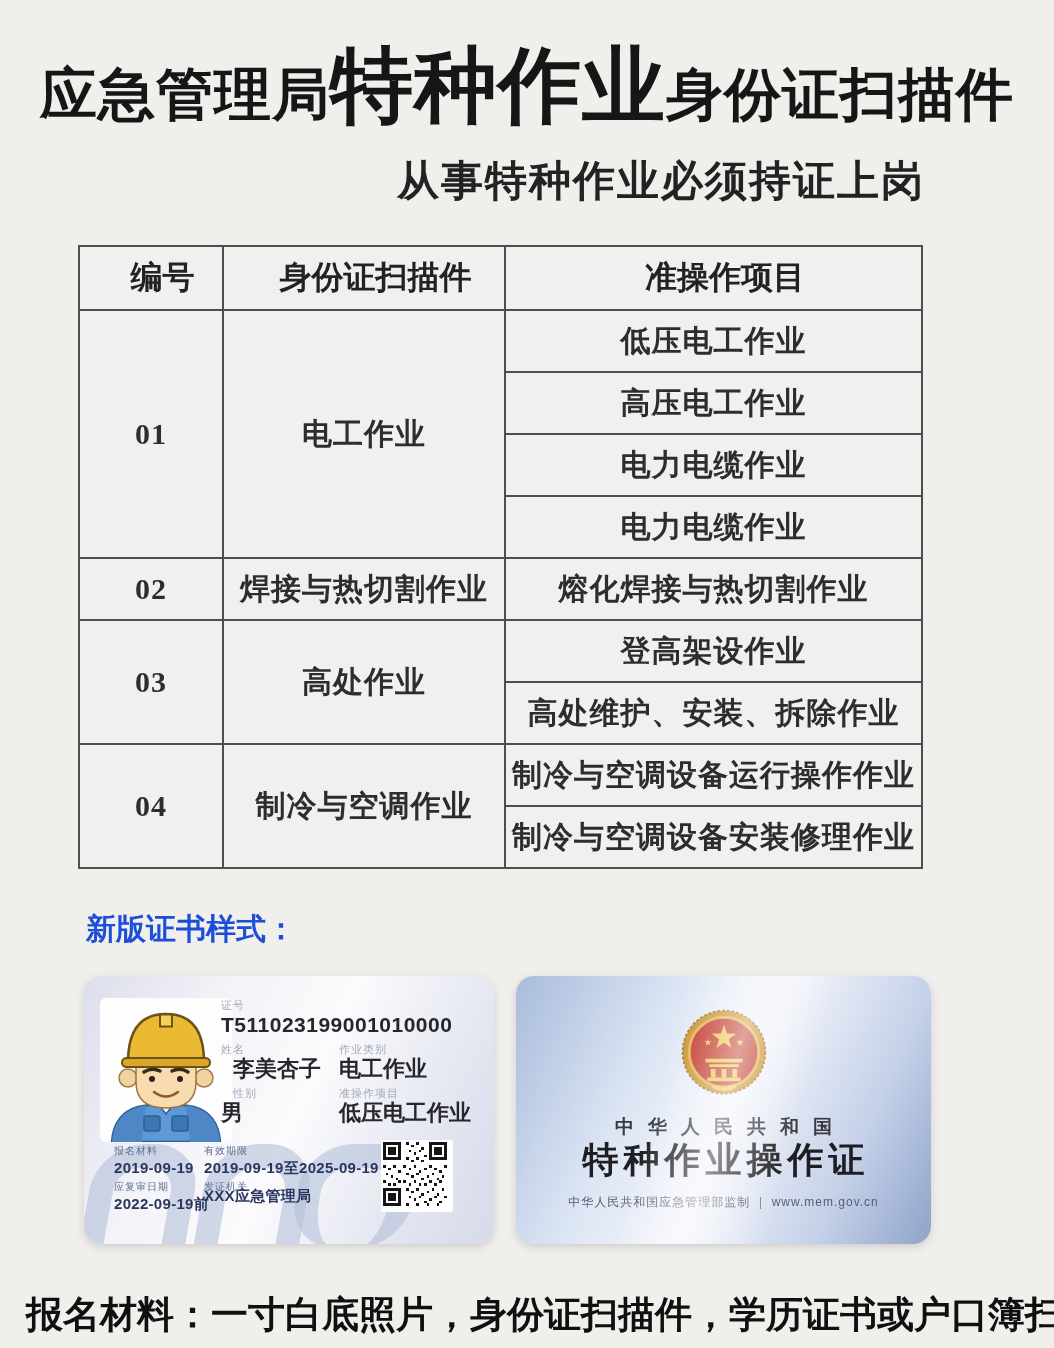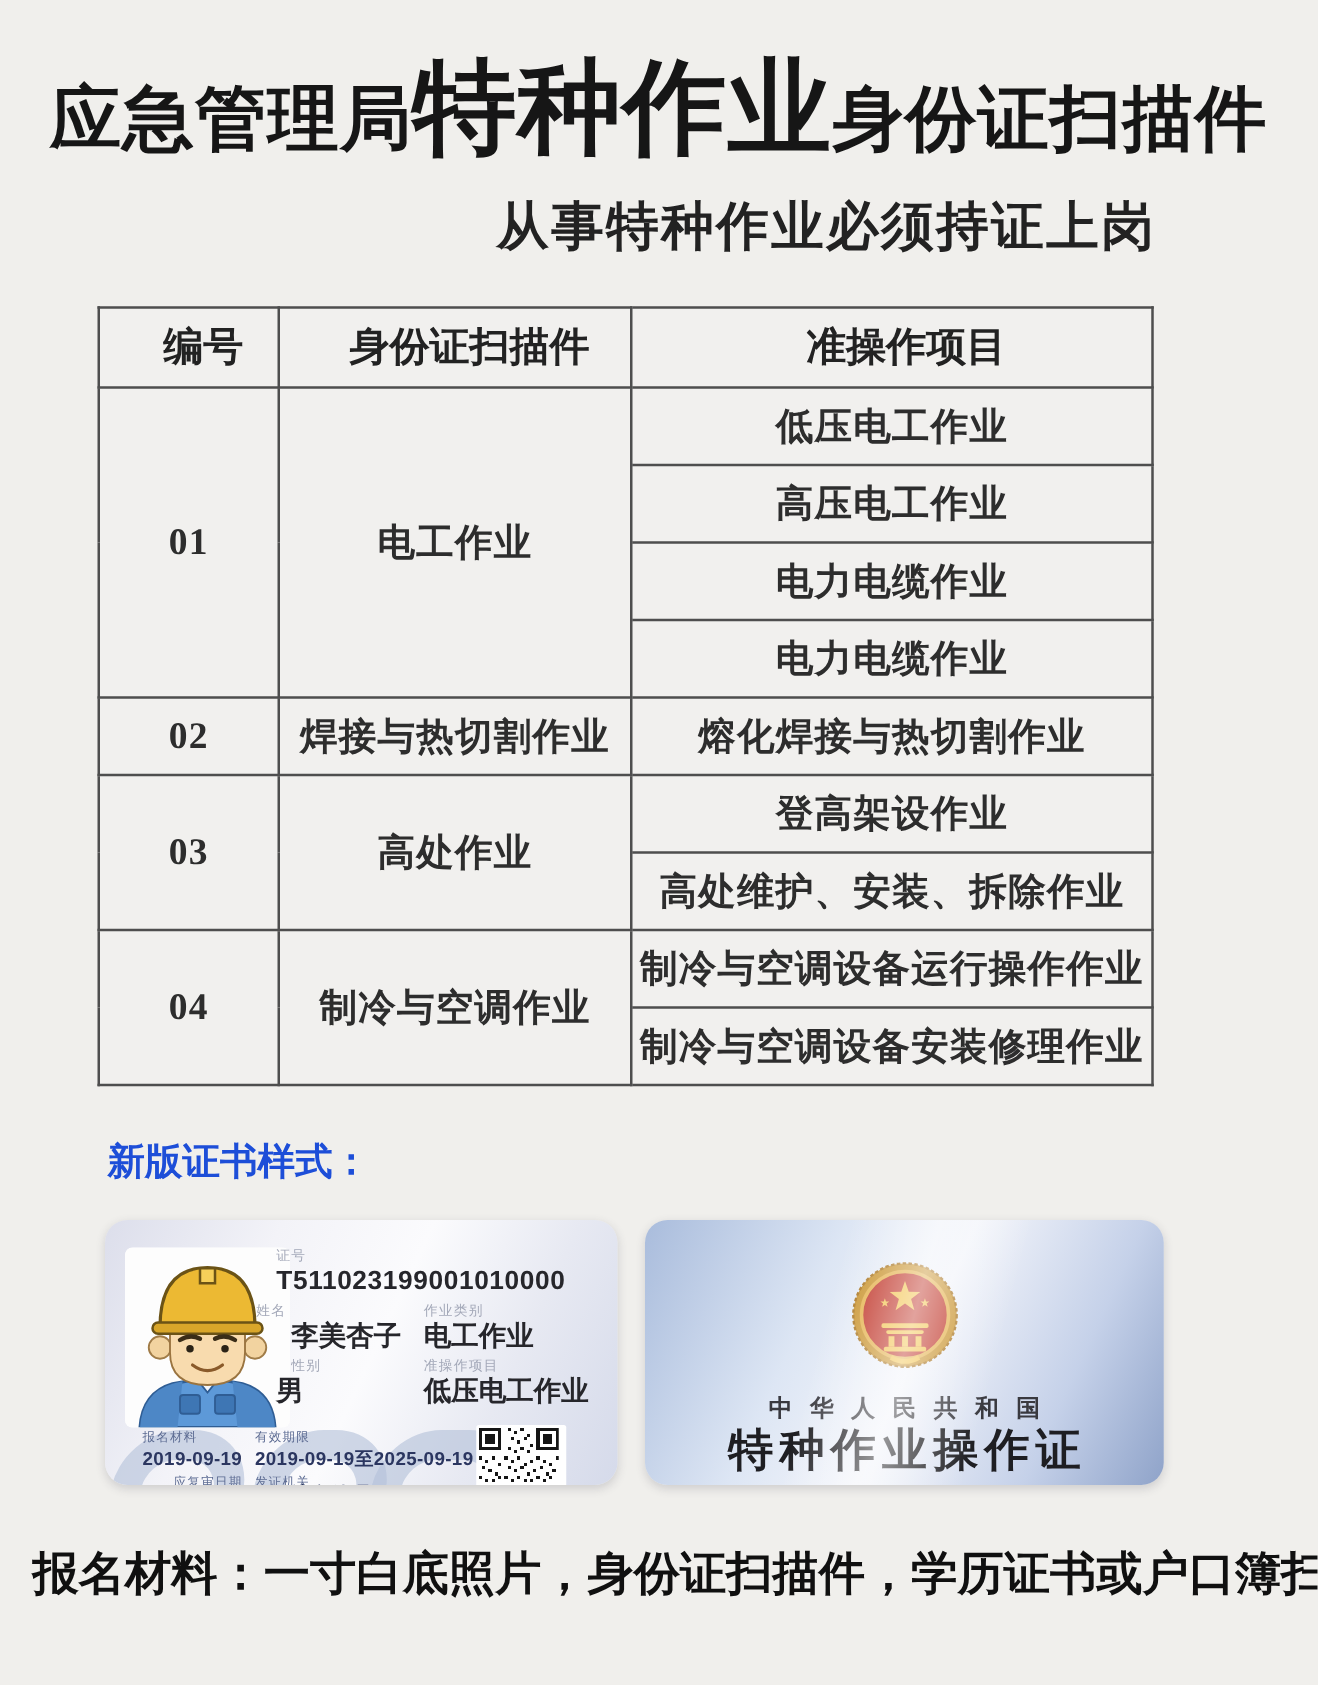--- a/index.html
+++ b/index.html
@@ -67,21 +67,21 @@
     color:#1d4ed8;
   }
   
   .cards{
     margin:26px 0 0 84px;
     display:flex;
     gap:22px;
   }
   .card{
     position:relative;
-    height:212px;
+    height:268px;
     border-radius:18px;
     box-shadow:0 3px 8px rgba(60,60,80,.18);
     overflow:hidden;
   }
   .id-card{
     width:410px;
     background:linear-gradient(115deg,#dcdeeb 0%,#f3f3f8 28%,#fbfbfd 52%,#e7e9f2 75%,#d5daea 100%);
   }
   .cert-card{
     width:415px;
@@ -251,21 +251,21 @@
         <circle cx="52" cy="81" r="3" fill="#2b2317"></circle>
         <circle cx="80" cy="81" r="3" fill="#2b2317"></circle>
 
         <path d="M54,94 q12,9 24,0" stroke="#8a5a2a" stroke-width="2.5" fill="none" stroke-linecap="round"></path>
       </svg>
     </div>
 
     <span class="fld-label" style="left:137px;top:24px;">证号</span>
     <span class="fld-value v-number" style="left:137px;top:38px;">T511023199001010000</span>
 
-    <span class="fld-label" style="left:121px;top:68px;">姓名</span>
+    <span class="fld-label" style="left:137px;top:68px;">姓名</span>
     <span class="fld-value" style="left:149px;top:82px;">李美杏子</span>
 
     <span class="fld-label" style="left:255px;top:68px;">作业类别</span>
     <span class="fld-value" style="left:255px;top:82px;">电工作业</span>
 
     <span class="fld-label" style="left:149px;top:112px;">性别</span>
     <span class="fld-value" style="left:137px;top:126px;">男</span>
 
     <span class="fld-label" style="left:255px;top:112px;">准操作项目</span>
     <span class="fld-value" style="left:255px;top:126px;">低压电工作业</span>
@@ -275,21 +275,21 @@
       <div class="wm-arch" style="left:118px;top:10px;width:58px;height:80px;"></div>
       <div class="wm-arch" style="left:212px;top:10px;width:70px;height:80px;border-radius:48px;"></div>
     </div>
 
     <span class="band-label" style="left:30px;top:170px;">报名材料</span>
     <span class="band-value" style="left:30px;top:184px;">2019-09-19</span>
 
     <span class="band-label" style="left:120px;top:170px;">有效期限</span>
     <span class="band-value" style="left:120px;top:184px;">2019-09-19至2025-09-19</span>
 
-    <span class="band-label" style="left:30px;top:206px;margin-left:25px;">应复审日期</span>
+    <span class="band-label" style="left:30px;top:206px;">应复审日期</span>
     <span class="band-value" style="left:30px;top:220px;">2022-09-19前</span>
 
     <span class="band-label" style="left:120px;top:206px;">发证机关</span>
     <span class="band-value" style="left:120px;top:212px;">XXX应急管理局</span>
 
     <div class="qr">
       <svg viewBox="0 0 25 25" width="64" height="64" shape-rendering="crispEdges">
         <rect width="25" height="25" fill="#fff"></rect>
         <g fill="#151515">
           <path fill-rule="evenodd" d="M0,0h7v7h-7z M1,1h5v5h-5z"></path>

